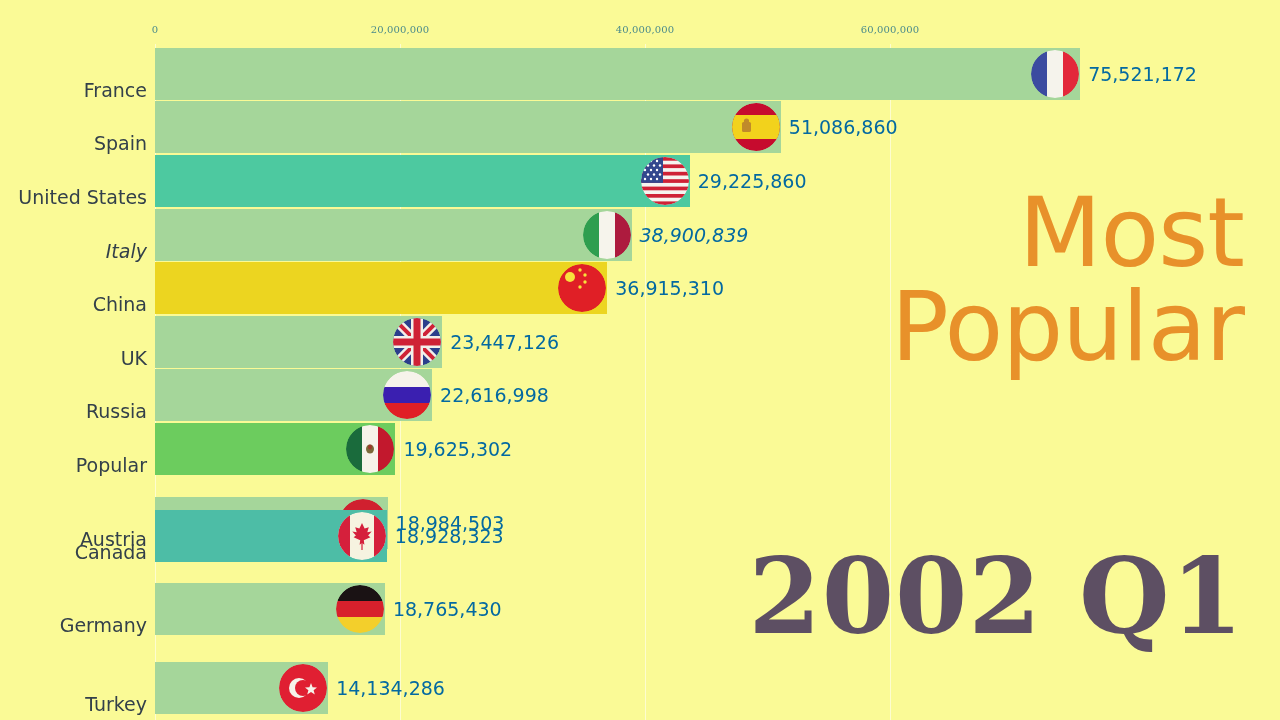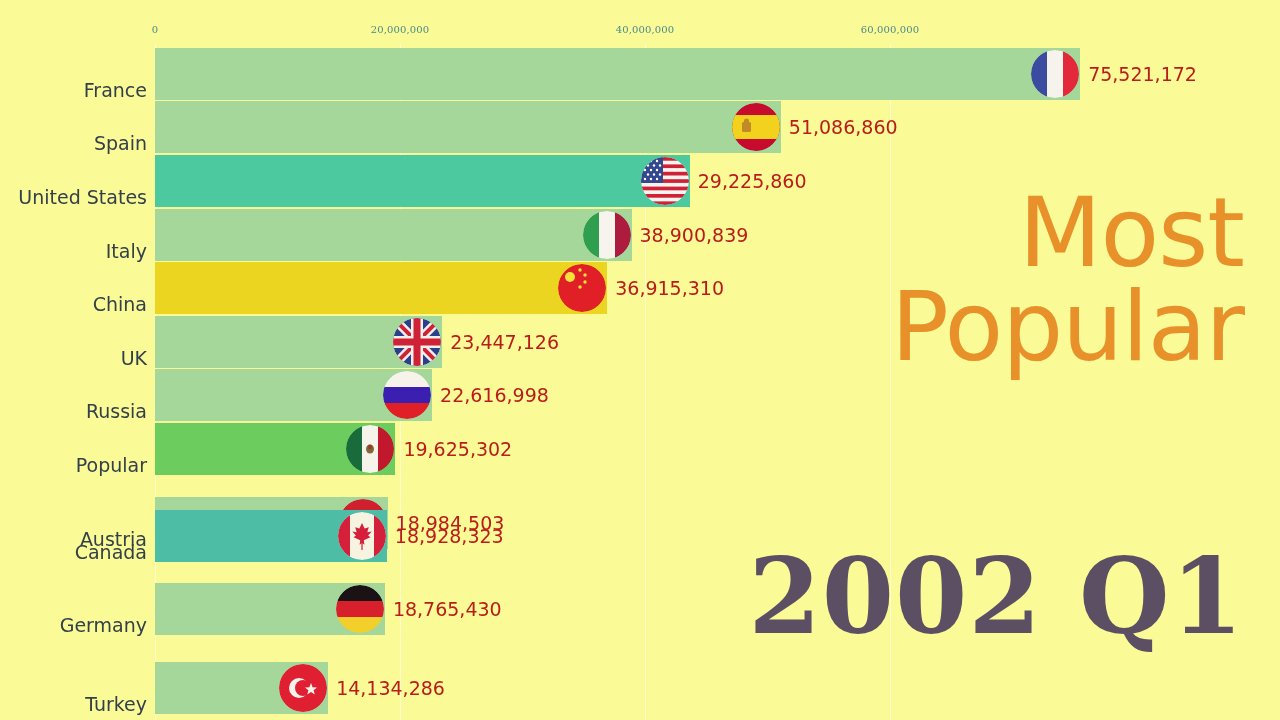--- a/index.html
+++ b/index.html
@@ -77,21 +77,21 @@
     font-size: 19px;
     color: #33404a;
     white-space: nowrap;
   }
   .row-value {
     position: absolute;
     top: 0;
     height: 52px;
     line-height: 52px;
     font-size: 19px;
-    color: #b91c1c;
+    color: #0369a1;
     white-space: nowrap;
   }
   .flag {
     position: absolute;
     top: 50%;
     transform: translate(-50%, -50%);
     width: 48px;
     height: 48px;
     border-radius: 50%;
     overflow: hidden;
@@ -226,21 +226,21 @@
                 <circle cx="19" cy="17.5" r="1.2"></circle>
                 <circle cx="4" cy="22" r="1.2"></circle>
                 <circle cx="10" cy="22" r="1.2"></circle>
                 <circle cx="16" cy="22" r="1.2"></circle>
               </g>
             </g>
           </svg>
         </div>
         <div class="row-value" style="left: 697.762px;">29,225,860</div>
       </div>
-      <div class="row" style="top: 209px; width: 1280px;">
+      <div class="row" style="top: 209px; width: 1280px; font-style: italic;">
         <div class="bar" style="width: 476.535px; background: rgb(165, 214, 154);"></div>
         <div class="row-label">Italy</div>
         <div class="flag" style="left: 606.535px;">
           <svg viewBox="0 0 48 48" xmlns="http://www.w3.org/2000/svg">
             <defs>
               <clipPath id="c_flag-italy">
                 <circle cx="24" cy="24" r="24"></circle>
               </clipPath>
             </defs>
             <g clip-path="url(#c_flag-italy)">

